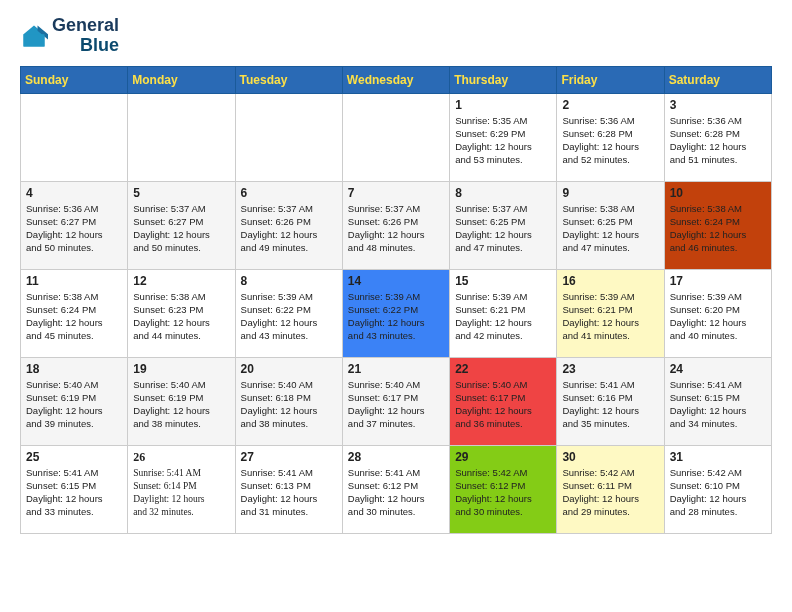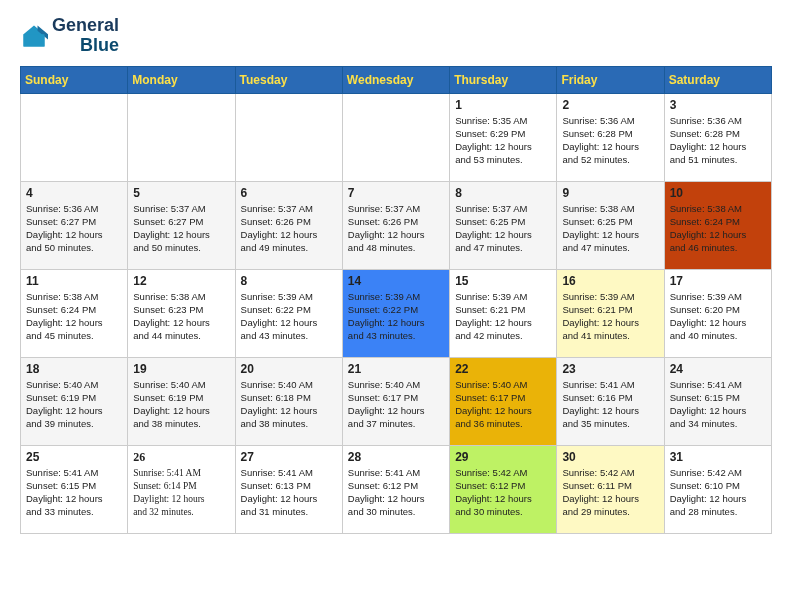--- a/index.html
+++ b/index.html
@@ -279,21 +279,21 @@
 Daylight: 12 hours
 and 38 minutes.</div>
         </td>
         <td style="background-color: rgb(245, 245, 245);">
           <span class="day-num">21</span>
           <div class="day-detail" style="white-space: pre-line;">Sunrise: 5:40 AM
 Sunset: 6:17 PM
 Daylight: 12 hours
 and 37 minutes.</div>
         </td>
-        <td style="background-color: #eab308;">
+        <td style="background-color: #ef4444;">
           <span class="day-num">22</span>
           <div class="day-detail" style="white-space: pre-line;">Sunrise: 5:40 AM
 Sunset: 6:17 PM
 Daylight: 12 hours
 and 36 minutes.</div>
         </td>
         <td style="background-color: rgb(245, 245, 245);">
           <span class="day-num">23</span>
           <div class="day-detail" style="white-space: pre-line;">Sunrise: 5:41 AM
 Sunset: 6:16 PM
@@ -330,21 +330,21 @@
 Daylight: 12 hours
 and 31 minutes.</div>
         </td>
         <td style="background-color: rgb(255, 255, 255);">
           <span class="day-num">28</span>
           <div class="day-detail" style="white-space: pre-line;">Sunrise: 5:41 AM
 Sunset: 6:12 PM
 Daylight: 12 hours
 and 30 minutes.</div>
         </td>
-        <td style="background-color: #bef264; margin-top: 16px;">
+        <td style="background-color: #84cc16; margin-top: 16px;">
           <span class="day-num">29</span>
           <div class="day-detail" style="white-space: pre-line;">Sunrise: 5:42 AM
 Sunset: 6:12 PM
 Daylight: 12 hours
 and 30 minutes.</div>
         </td>
         <td style="background-color: #fef9c3;">
           <span class="day-num">30</span>
           <div class="day-detail" style="white-space: pre-line;">Sunrise: 5:42 AM
 Sunset: 6:11 PM

